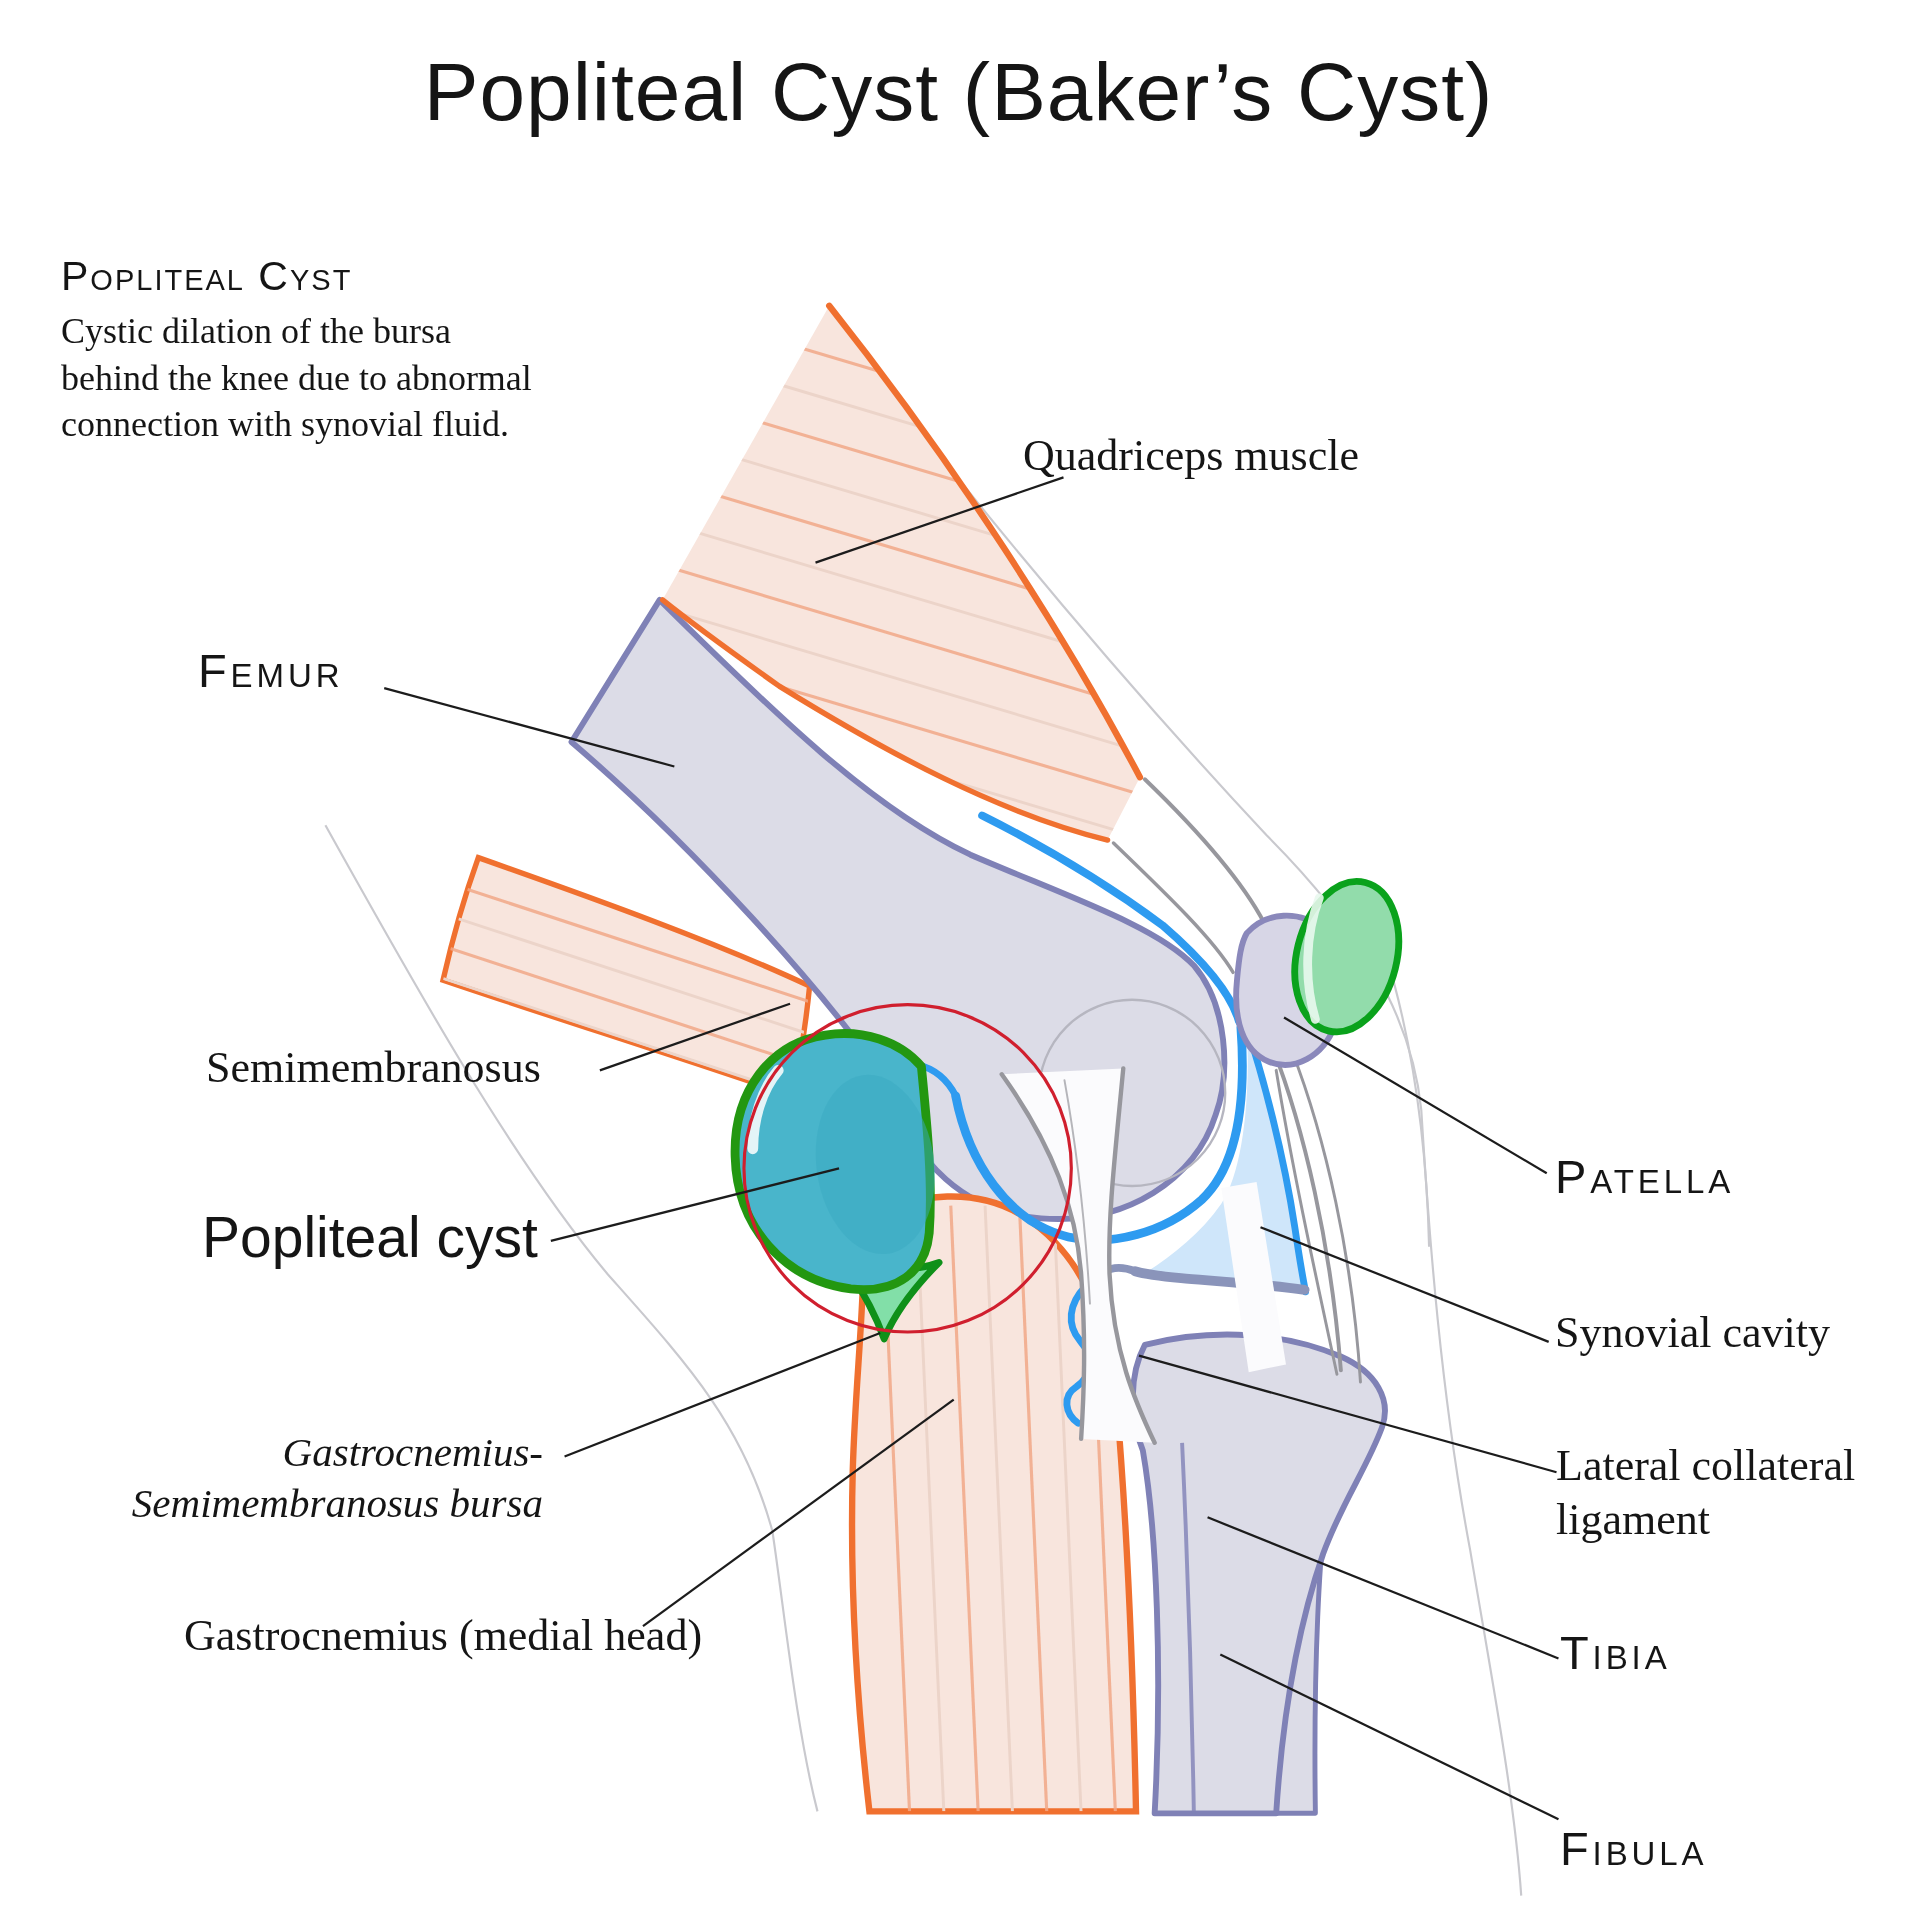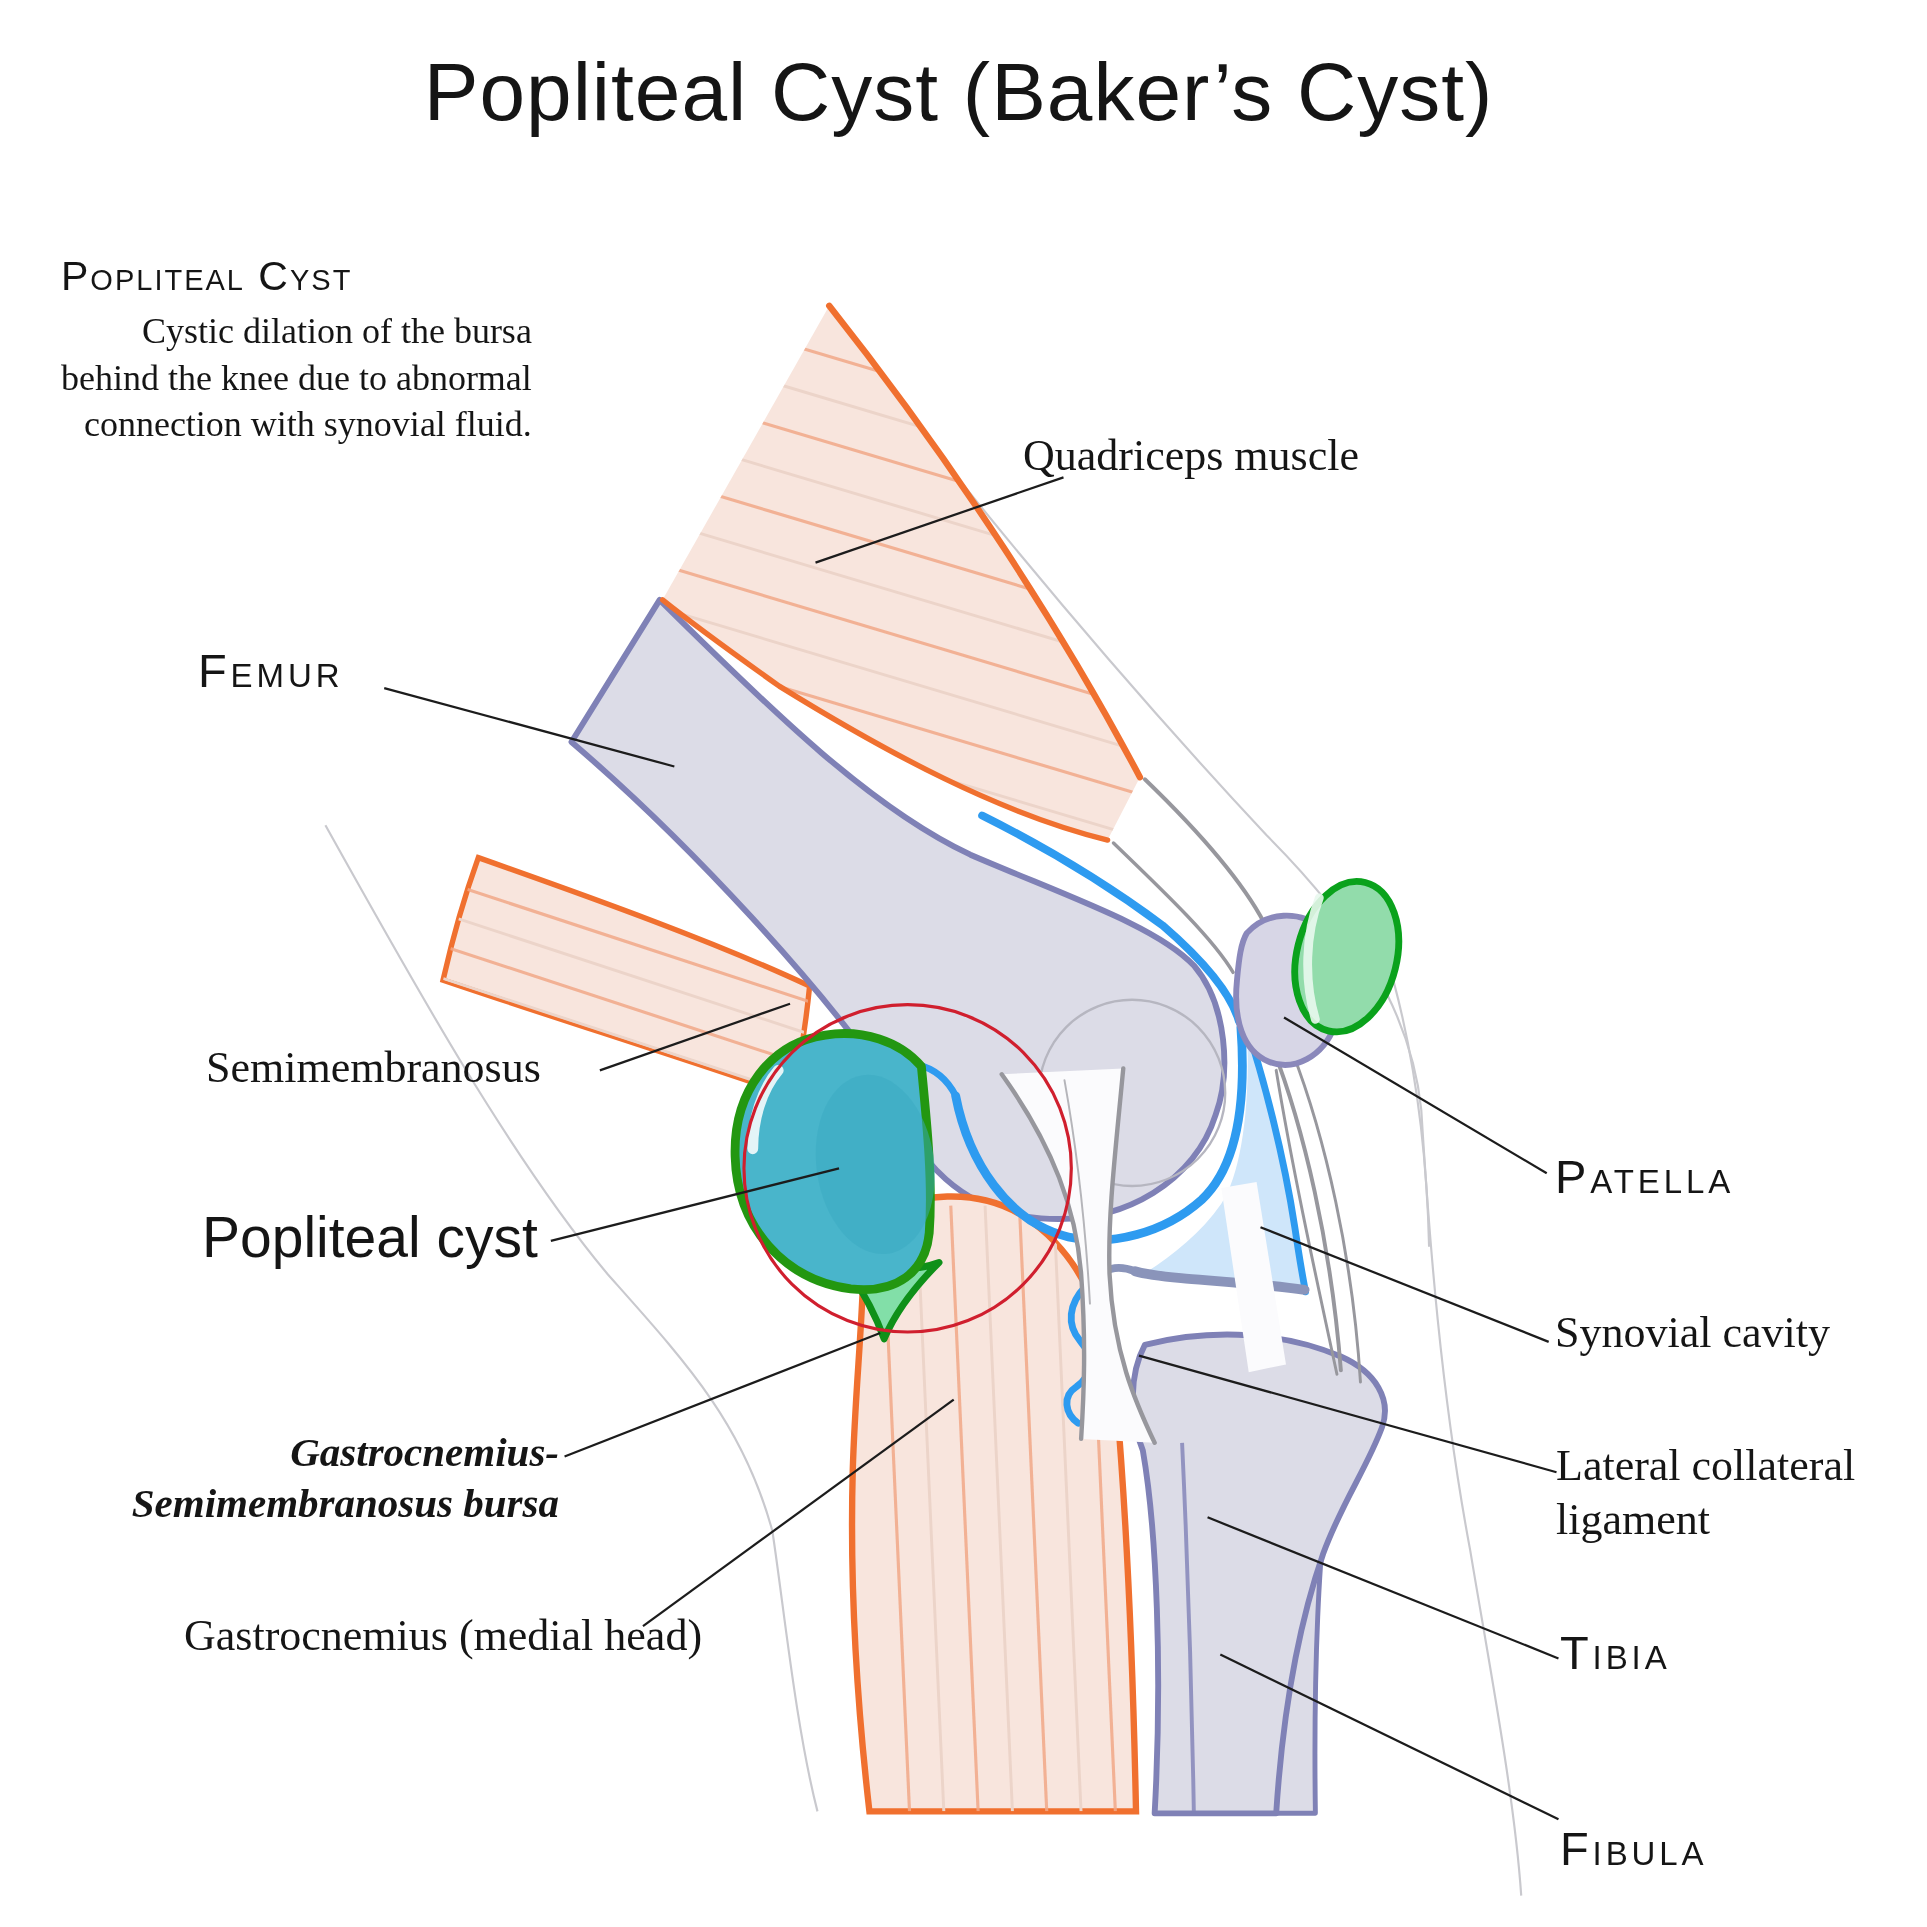--- a/index.html
+++ b/index.html
@@ -13,21 +13,21 @@
   .canvas{position:relative;width:1917px;height:1928px;background:#fff;overflow:hidden;
           font-family:"Liberation Sans",sans-serif;color:var(--text);}
   svg.art{position:absolute;left:0;top:0;}
   .lbl{position:absolute;white-space:nowrap;}
   .serif{font-family:"Liberation Serif",serif;font-size:44px;line-height:1.22;}
   .serif-it{font-family:"Liberation Serif",serif;font-style:italic;font-size:41px;line-height:1.25;}
   .sc{font-variant:small-caps;font-size:47px;letter-spacing:3.9px;}
   .title{position:absolute;top:45px;left:0;width:100%;text-align:center;
          font-size:82px;letter-spacing:1px;font-weight:400;}
   .info-heading{font-variant:small-caps;font-size:41px;letter-spacing:2px;}
-  .info-body{font-family:"Liberation Serif",serif;font-size:36px;line-height:1.3;text-align:right;}
+  .info-body{font-family:"Liberation Serif",serif;font-size:36px;line-height:1.3;}
   .big-label{font-size:57px;line-height:1.3;}
   .right-align{text-align:right;}
   
   .skin{fill:none;stroke:var(--skin-line);stroke-width:2.2;}
   .muscle{fill:var(--muscle-fill);stroke:var(--muscle-outline);stroke-width:5.5;}
   .muscle-noedge{fill:var(--muscle-fill);stroke:none;}
   .muscle-edge{fill:none;stroke:var(--muscle-outline);stroke-width:6.5;stroke-linecap:round;}
   .fiber-a{stroke:var(--fiber-strong);stroke-width:3.2;opacity:.85;}
   .fiber-b{stroke:var(--fiber-soft);stroke-width:3;}
   .bone{fill:var(--bone-fill);stroke:var(--bone-outline);stroke-width:6;stroke-linejoin:round;}
@@ -185,21 +185,21 @@
   </div>
 
   <div class="lbl serif" style="left:1023px;top:429px;">Quadriceps muscle</div>
   <div class="lbl sc" style="left:198px;top:643px;">Femur</div>
   <div class="lbl serif" style="left:206px;top:1041px;">Semimembranosus</div>
 
   <div class="lbl big-label" style="left:202px;top:1200px;">
     <div>Popliteal cyst</div>
   </div>
 
-  <div class="lbl serif-it right-align" style="left:118px;top:1427px;width:441px;font-weight:bold;">
+  <div class="lbl serif-it right-align" style="left:102px;top:1427px;width:441px;">
     <div>Gastrocnemius-</div>
     <div>Semimembranosus bursa</div>
   </div>
 
   <div class="lbl serif" style="left:184px;top:1609px;">Gastrocnemius (medial head)</div>
   <div class="lbl sc" style="left:1555px;top:1149px;">Patella</div>
   <div class="lbl serif" style="left:1555px;top:1306px;">Synovial cavity</div>
 
   <div class="lbl serif" style="left:1556px;top:1439px;">
     <div>Lateral collateral</div>

